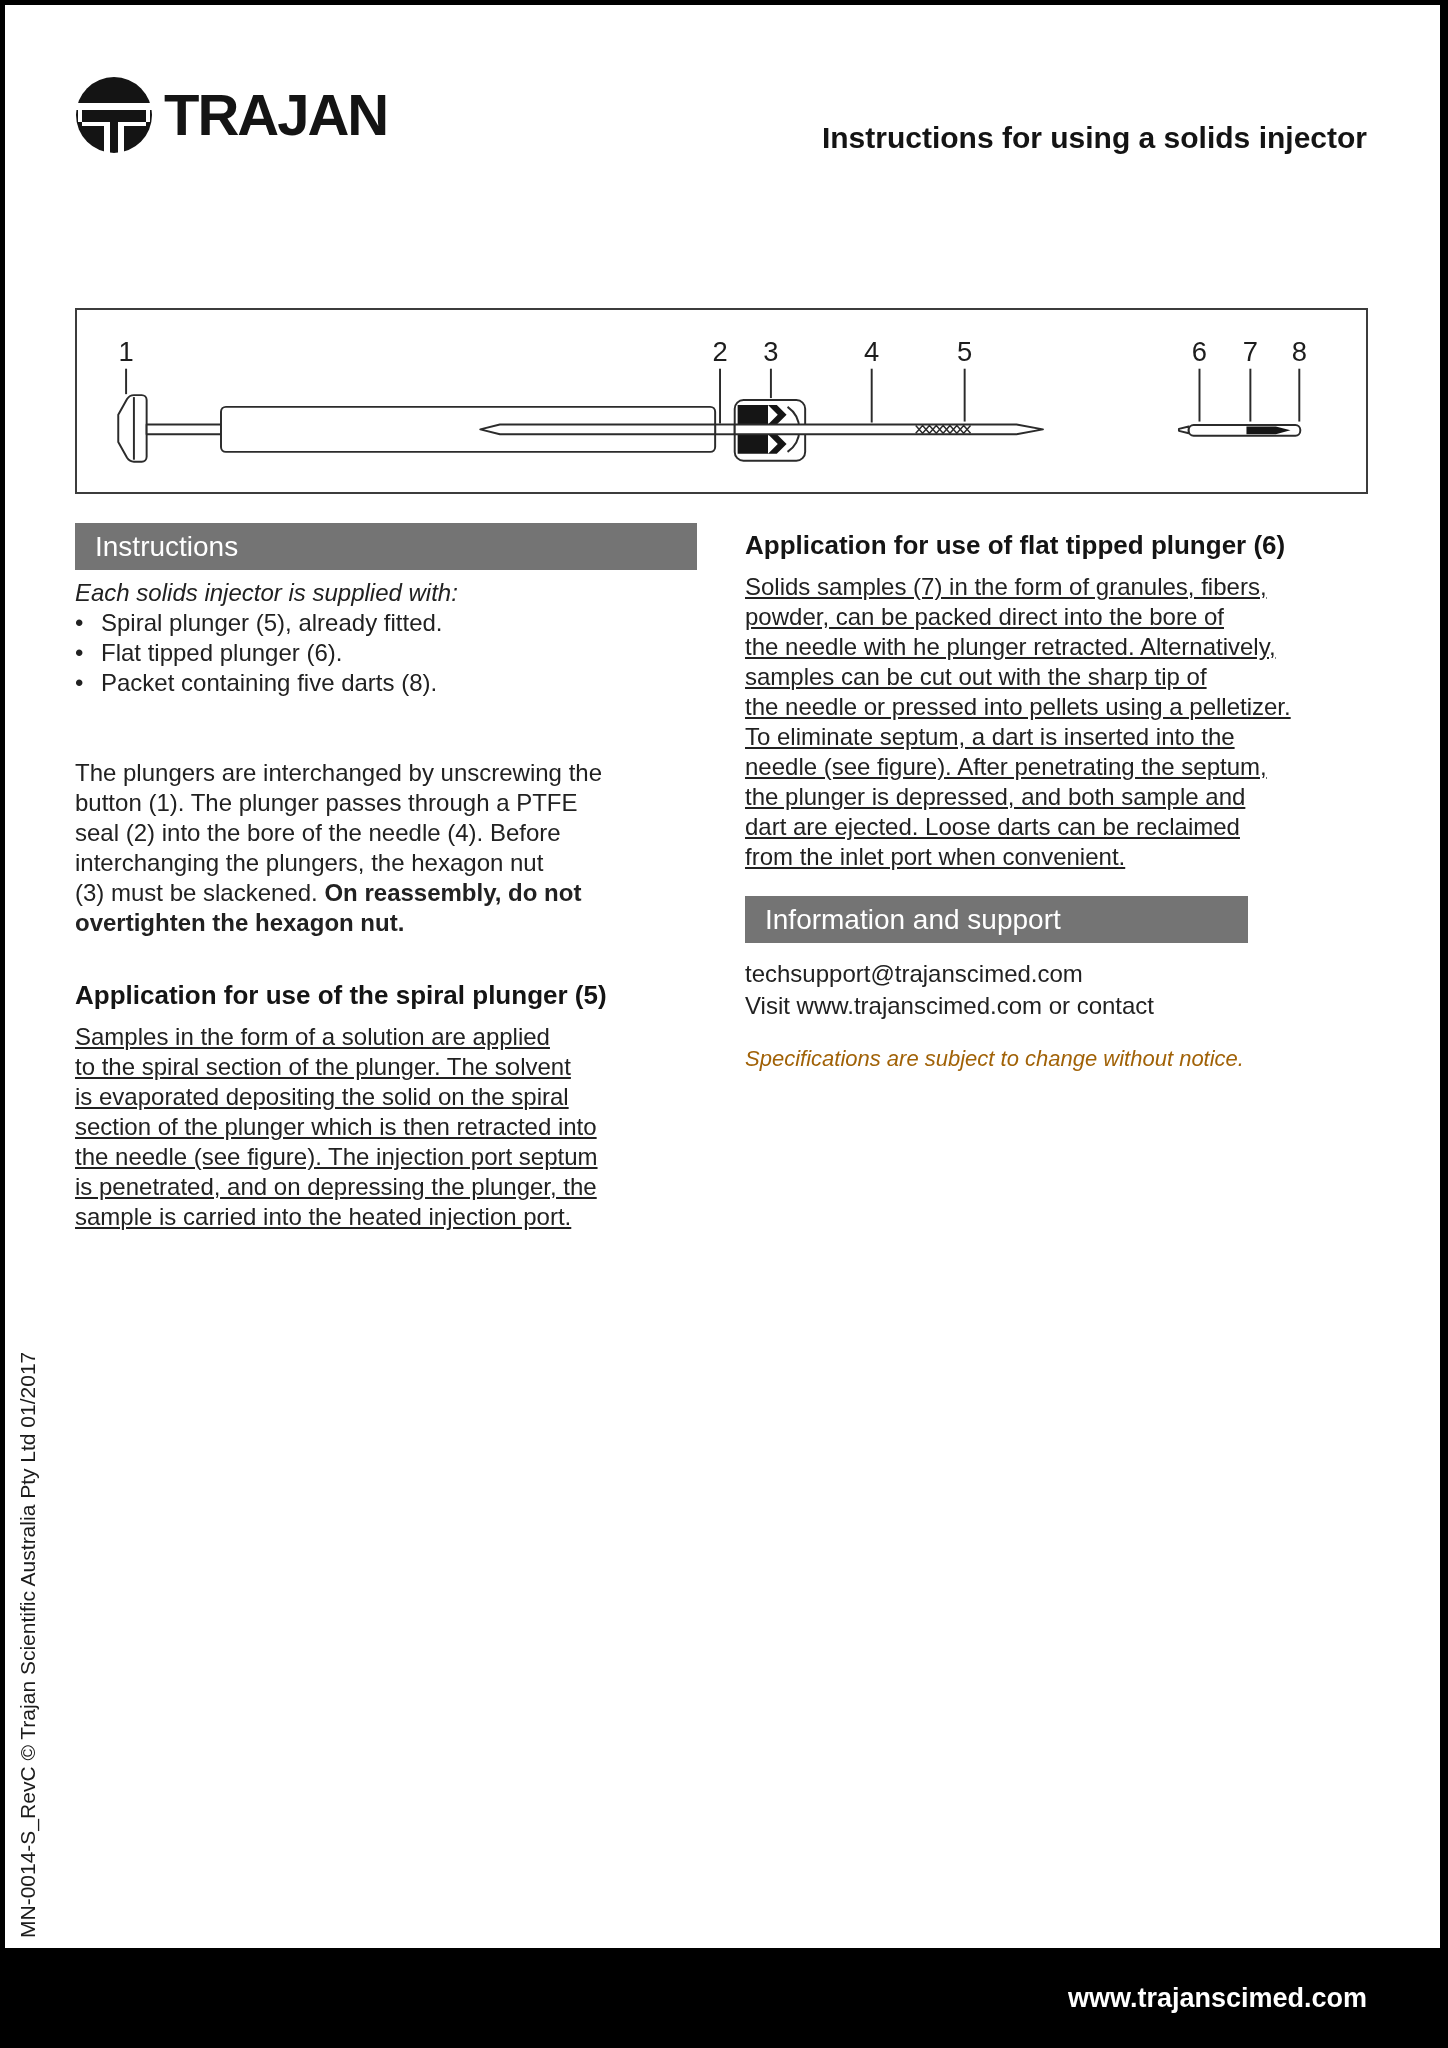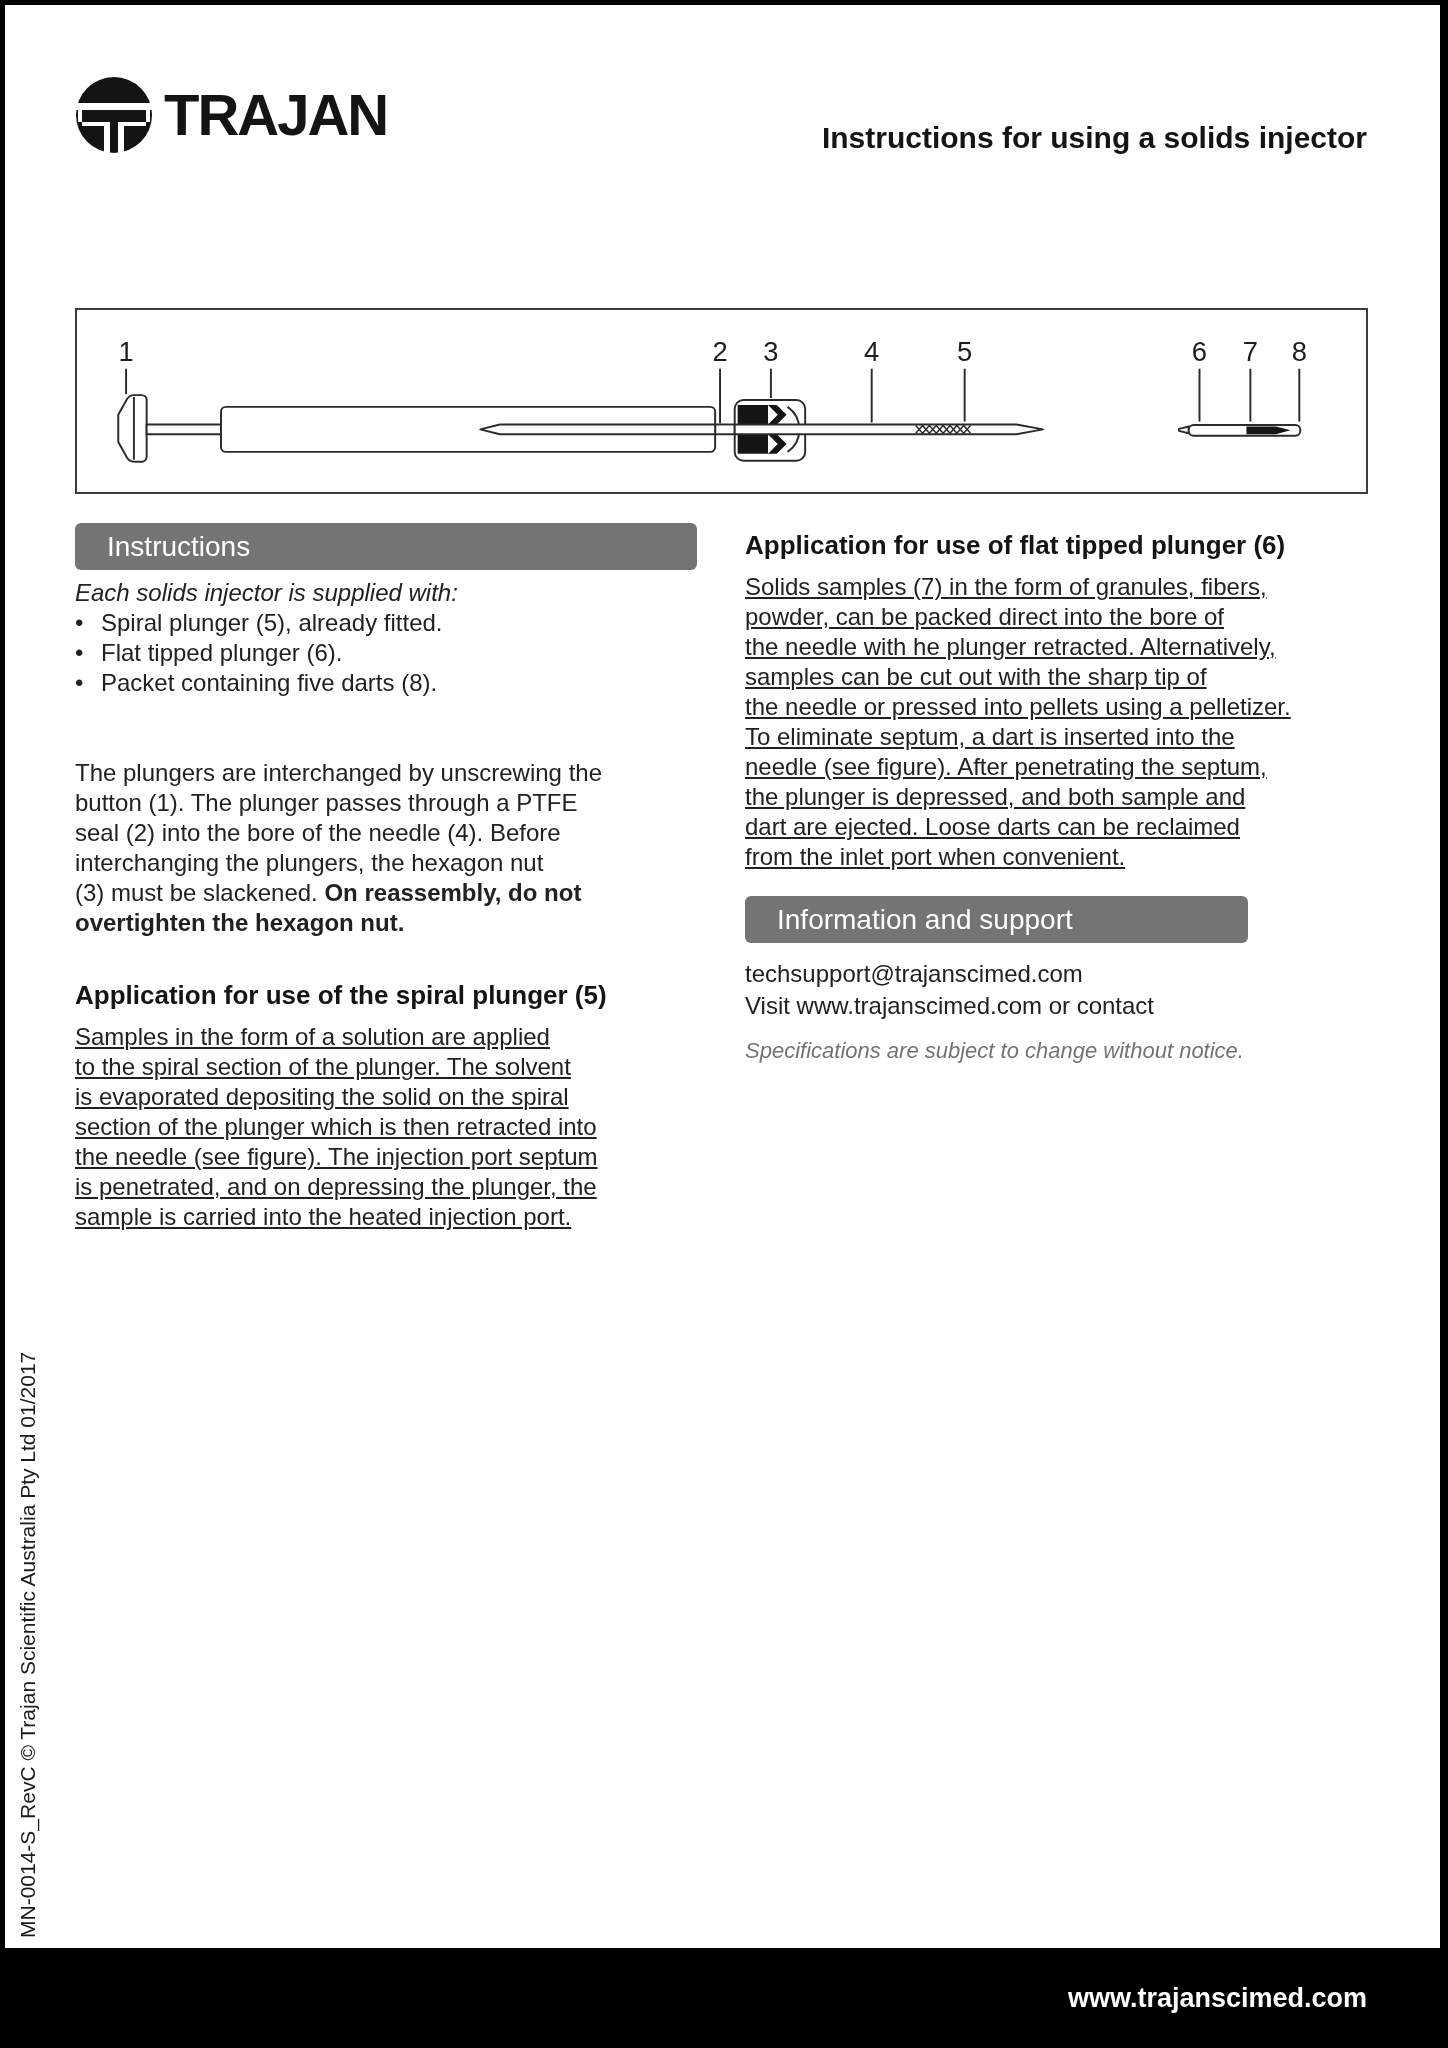--- a/index.html
+++ b/index.html
@@ -13,37 +13,37 @@
   .logo{position:absolute;left:76px;top:76px;display:flex;align-items:center;}
   .logo svg{display:block;}
   .wordmark{font-size:58px;font-weight:900;letter-spacing:-2px;color:#141414;margin-left:12px;line-height:78px;}
   .doc-title{position:absolute;top:121px;right:81px;font-size:30px;font-weight:bold;color:#141414;white-space:nowrap;}
   
   .figure-box{position:absolute;left:75px;top:308px;width:1293px;height:186px;border:2px solid #3c3c3c;box-sizing:border-box;background:#fff;}
   .figure-box svg{display:block;width:100%;height:100%;}
   
   .col-left{position:absolute;left:75px;top:523px;width:640px;}
   .col-right{position:absolute;left:745px;top:523px;width:650px;}
-  .gray-bar{height:47px;background:#747474;color:#ffffff;font-size:28px;display:flex;align-items:center;padding-left:32px;box-sizing:border-box;border-radius:6px;}
+  .gray-bar{height:47px;background:#747474;color:#ffffff;font-size:28px;display:flex;align-items:center;padding-left:20px;box-sizing:border-box;}
   .col-left .gray-bar{width:622px;}
   .col-right .gray-bar{width:503px;margin-top:24px;}
   .para{font-size:24px;line-height:30px;white-space:pre-line;color:#212121;}
   .intro{margin-top:8px;font-style:italic;}
   .bullets{font-size:24px;line-height:30px;}
   .bullet-row{display:flex;}
   .bullet-dot{width:26px;flex:0 0 26px;}
   .para2{margin-top:30px;}
   .bold{font-weight:bold;}
   .app-heading{font-size:26px;font-weight:bold;color:#141414;white-space:nowrap;margin-top:42px;}
   .col-right .app-heading{margin-top:0;padding-top:7px;}
   .body-text{margin-top:11px;text-decoration:underline;}
   .support-body{margin-top:15px;font-size:24px;line-height:32px;}
   .support-line{white-space:nowrap;}
   .link-text{color:#212121;text-decoration:none;}
-  .disclaimer{margin-top:16px;font-size:22px;font-style:italic;color:#737373;white-space:nowrap;}
+  .disclaimer{margin-top:24px;font-size:22px;font-style:italic;color:#a16207;white-space:nowrap;}
   
   .side-note{position:absolute;left:16px;top:1938px;transform:rotate(-90deg);transform-origin:0 0;
              font-size:21px;color:#1c1c1c;white-space:nowrap;}
   
   .footer{position:absolute;left:0;top:1948px;width:1448px;height:100px;background:#000;
           display:flex;align-items:center;justify-content:flex-end;box-sizing:border-box;padding-right:81px;}
   .footer-url{color:#ffffff;font-size:27px;font-weight:bold;text-decoration:none;}
   
   .fig-label{font-size:28px;fill:#1d1d1d;font-family:"Liberation Sans",sans-serif;}
 </style>

